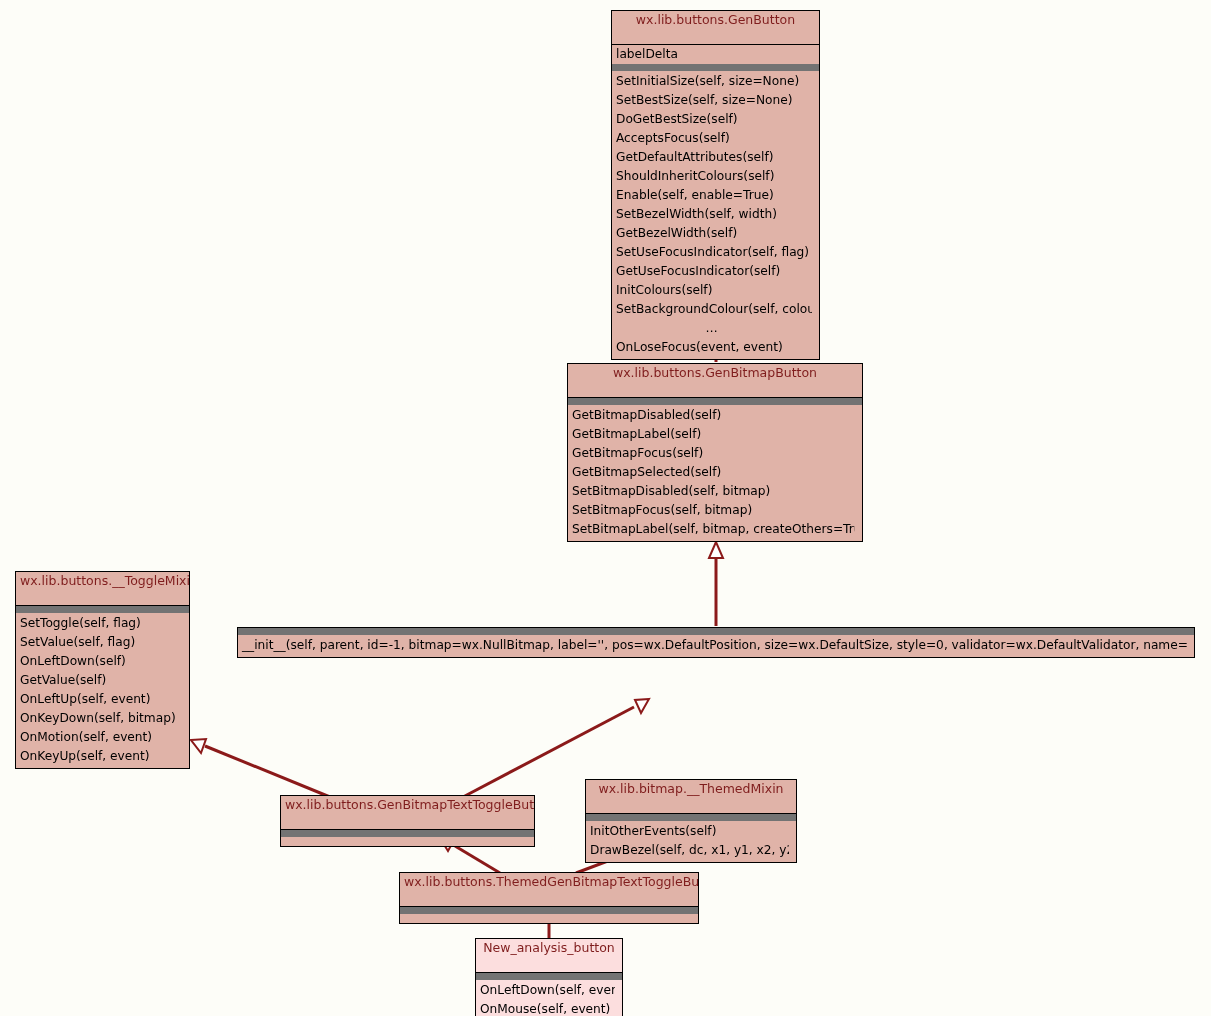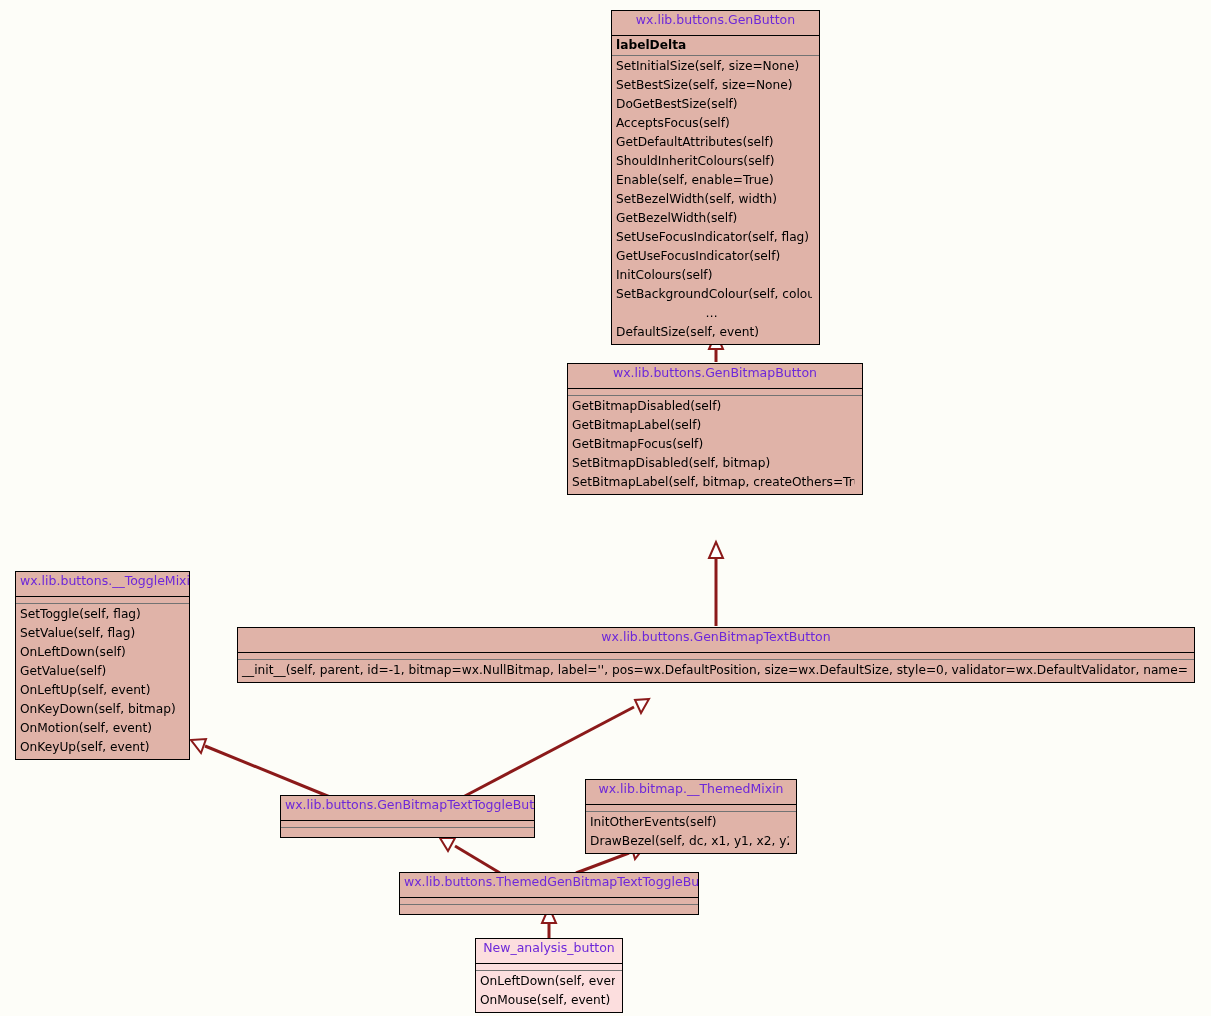--- a/index.html
+++ b/index.html
@@ -35,33 +35,32 @@
     background: #e0b3a8;
     z-index: 5;
   }
   .uml-class.light {
     background: #fcdede;
   }
   .uml-title {
     box-sizing: border-box;
     text-align: center;
     font-size: 12.5px;
-    color: #6d28d9;
+    color: #7f1d1d;
     line-height: 18px;
-    height: 25px;
+    height: 34px;
     padding: 0 4px;
     border-bottom: 1px solid #000;
     white-space: nowrap;
     overflow: hidden;
   }
   .uml-attrs {
     box-sizing: border-box;
-    border-bottom: 1px solid #737373;
+    border-bottom: 7px solid #737373;
     padding: 0;
-    font-weight: bold;
   }
   .uml-attrs.empty {
     height: 7px;
   }
   .uml-ops {
     box-sizing: border-box;
     padding: 1px 7px 2px 0;
   }
   .uml-ops.empty {
     height: 9px;
@@ -137,38 +136,39 @@
       <div class="row">GetDefaultAttributes(self)</div>
       <div class="row">ShouldInheritColours(self)</div>
       <div class="row">Enable(self, enable=True)</div>
       <div class="row">SetBezelWidth(self, width)</div>
       <div class="row">GetBezelWidth(self)</div>
       <div class="row">SetUseFocusIndicator(self, flag)</div>
       <div class="row">GetUseFocusIndicator(self)</div>
       <div class="row">InitColours(self)</div>
       <div class="row">SetBackgroundColour(self, colour)</div>
       <div class="row center">…</div>
-      <div class="row">DefaultSize(self, event)</div>
+      <div class="row">OnLoseFocus(event, event)</div>
     </div>
   </div>
 
   <div class="uml-class" style="left:567px; top:363px; width:296px;">
     <div class="uml-title">wx.lib.buttons.GenBitmapButton</div>
     <div class="uml-attrs empty"></div>
     <div class="uml-ops">
       <div class="row">GetBitmapDisabled(self)</div>
       <div class="row">GetBitmapLabel(self)</div>
       <div class="row">GetBitmapFocus(self)</div>
+      <div class="row">GetBitmapSelected(self)</div>
       <div class="row">SetBitmapDisabled(self, bitmap)</div>
+      <div class="row">SetBitmapFocus(self, bitmap)</div>
       <div class="row">SetBitmapLabel(self, bitmap, createOthers=True)</div>
     </div>
   </div>
 
   <div class="uml-class" style="left:237px; top:627px; width:958px;">
-    <div class="uml-title">wx.lib.buttons.GenBitmapTextButton</div>
     <div class="uml-attrs empty"></div>
     <div class="uml-ops">
       <div class="row">__init__(self, parent, id=-1, bitmap=wx.NullBitmap, label='', pos=wx.DefaultPosition, size=wx.DefaultSize, style=0, validator=wx.DefaultValidator, name="genbutton")</div>
     </div>
   </div>
 
   <div class="uml-class" style="left:15px; top:571px; width:175px;">
     <div class="uml-title">wx.lib.buttons.__ToggleMixin</div>
     <div class="uml-attrs empty"></div>
     <div class="uml-ops">

